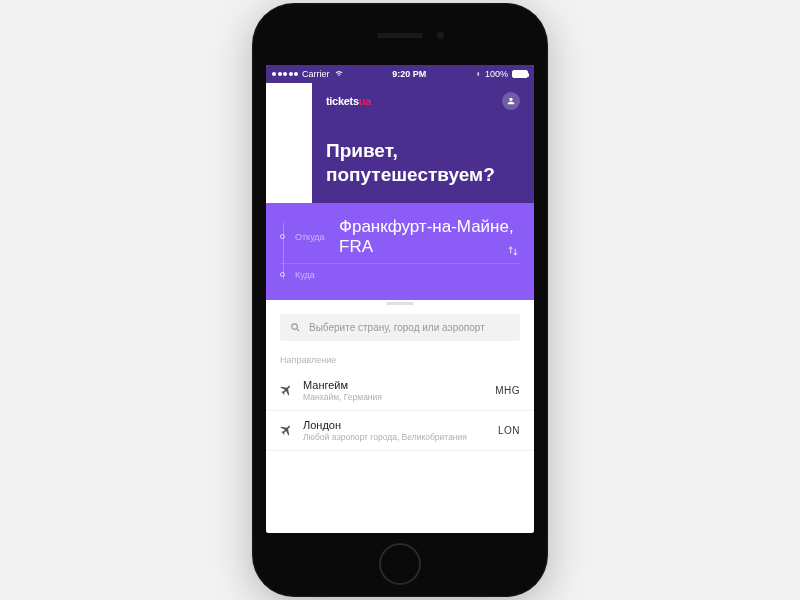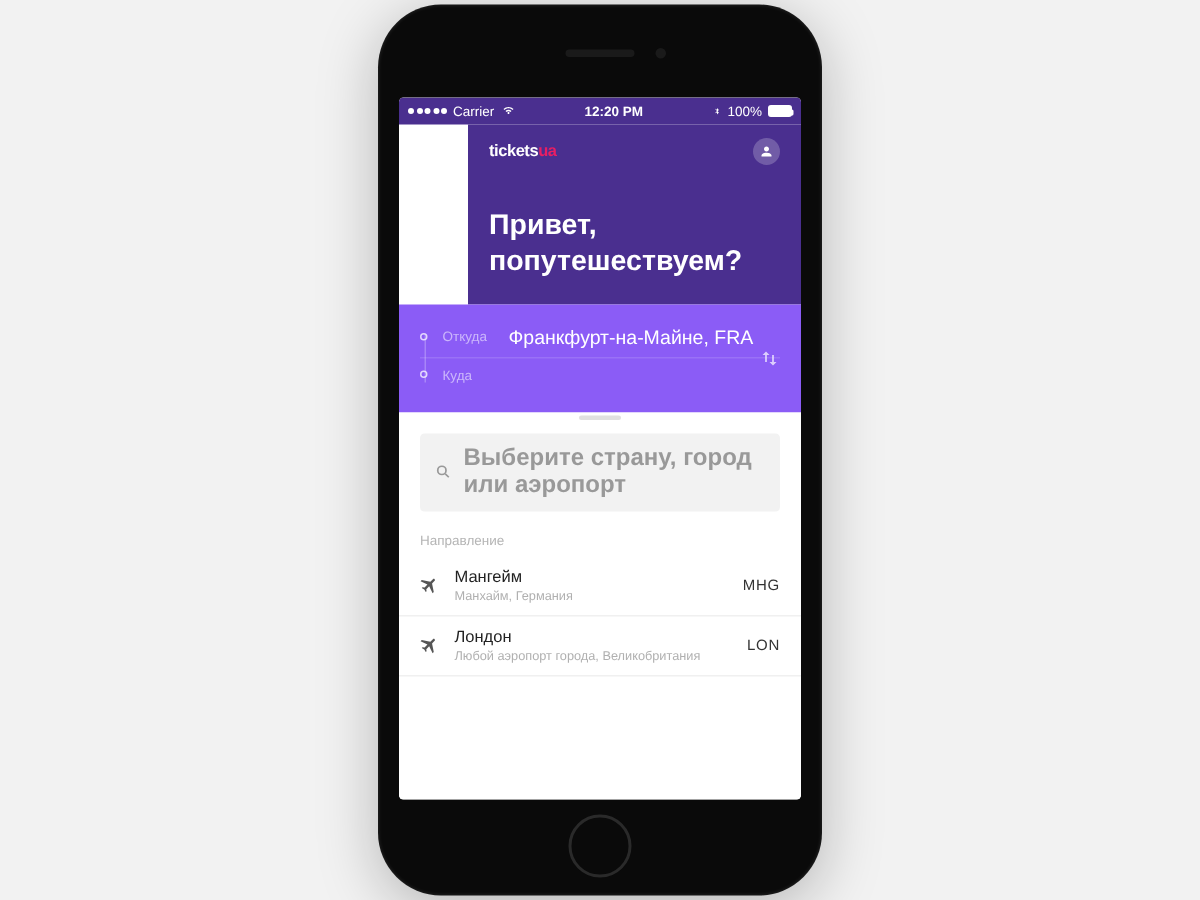--- a/index.html
+++ b/index.html
@@ -118,21 +118,21 @@
     }
     .route-dot {
       width: 5px; height: 5px; border: 1.5px solid rgba(255,255,255,0.75);
       border-radius: 50%; flex-shrink: 0;
     }
     .route-dot.hollow { background: transparent; }
     .route-label {
       font-size: 9px; color: rgba(255,255,255,0.55); width: 34px; flex-shrink: 0;
     }
     .route-value {
-      font-size: 13px; color: #fff; flex: 1;
+      font-size: 17px; color: #fff; flex: 1;
     }
     .route-value.placeholder { color: rgba(255,255,255,0.5); }
     .route-divider {
       height: 1px; background: rgba(255,255,255,0.13);
       margin-left: 0;
     }
     .route-connector {
       position: absolute;
       left: 17px;
       top: 20px;
@@ -155,21 +155,21 @@
       width: 28px; height: 3px; background: #e0e0e0; border-radius: 2px;
     }
     .search-box {
       margin: 14px 14px 10px 14px;
       background: #f2f2f2;
       border-radius: 3px;
       padding: 8px 10px;
       display: flex; align-items: center; gap: 8px;
     }
     .search-icon-svg { width: 11px; height: 11px; color: #999; flex-shrink: 0; }
-    .search-placeholder { font-size: 16px; color: #999; font-weight: bold; }
+    .search-placeholder { font-size: 10px; color: #999; }
     .section-label {
       font-size: 9px; color: #b5b5b5; padding: 4px 14px 6px 14px;
     }
     .dest-row {
       display: flex; align-items: center; padding: 8px 14px;
       border-bottom: 1px solid #f0f0f0;
       gap: 10px;
     }
     .plane-icon { width: 13px; height: 13px; color: #555; flex-shrink: 0; }
     .dest-text { flex: 1; min-width: 0; }
@@ -192,21 +192,21 @@
             <span></span>
             <span></span>
             <span></span>
             <span></span>
         </div>
         <span>Carrier</span>
         <svg width="10" height="8" viewBox="0 0 24 24" fill="currentColor">
             <path d="M12 18c1.1 0 2-.9 2-2s-.9-2-2-2-2 .9-2 2 .9 2 2 2zm-6-6c1.6-1.6 3.7-2.5 6-2.5s4.4.9 6 2.5l-2 2c-1.1-1.1-2.5-1.7-4-1.7s-2.9.6-4 1.7l-2-2zm-4-4c2.7-2.7 6.2-4.1 10-4.1s7.3 1.4 10 4.1l-2 2c-2.1-2.1-5-3.3-8-3.3s-5.9 1.2-8 3.3l-2-2z"></path>
           </svg>
       </div>
-      <div class="sb-center">12:20 PM</div>
+      <div class="sb-center">9:20 PM</div>
       <div class="sb-right">
         <svg width="6" height="9" viewBox="0 0 24 24" fill="currentColor">
             <path d="M12 2l5 5-3.5 3.5L17 14l-5 5V13l-3 3-1.5-1.5L12 10 7.5 5.5 9 4l3 3V2z"></path>
           </svg>
         <span>100%</span>
         <div class="battery"></div>
       </div>
     </div>
 
     <div class="header">

